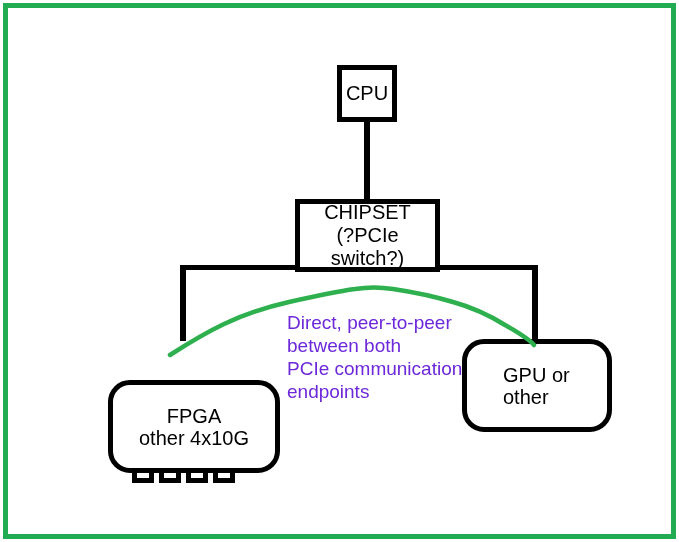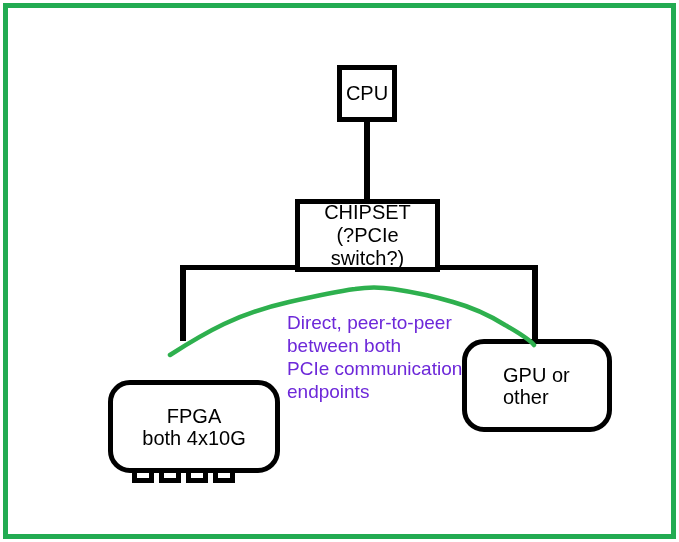--- a/index.html
+++ b/index.html
@@ -94,21 +94,21 @@
     <div>CPU</div>
   </div>
 
   <div class="node chipset-box">
     <div>CHIPSET</div>
     <div>(?PCIe switch?)</div>
   </div>
 
   <div class="node fpga-box">
     <div>FPGA</div>
-    <div>both 4x10G</div>
+    <div>other 4x10G</div>
   </div>
 
   <div class="node gpu-box">
     <div>GPU or</div>
     <div>other</div>
   </div>
 
   <svg class="curve-svg" viewBox="0 0 679 542">
     <path d="M 170 355
              C 184 346, 203 334, 224 324

